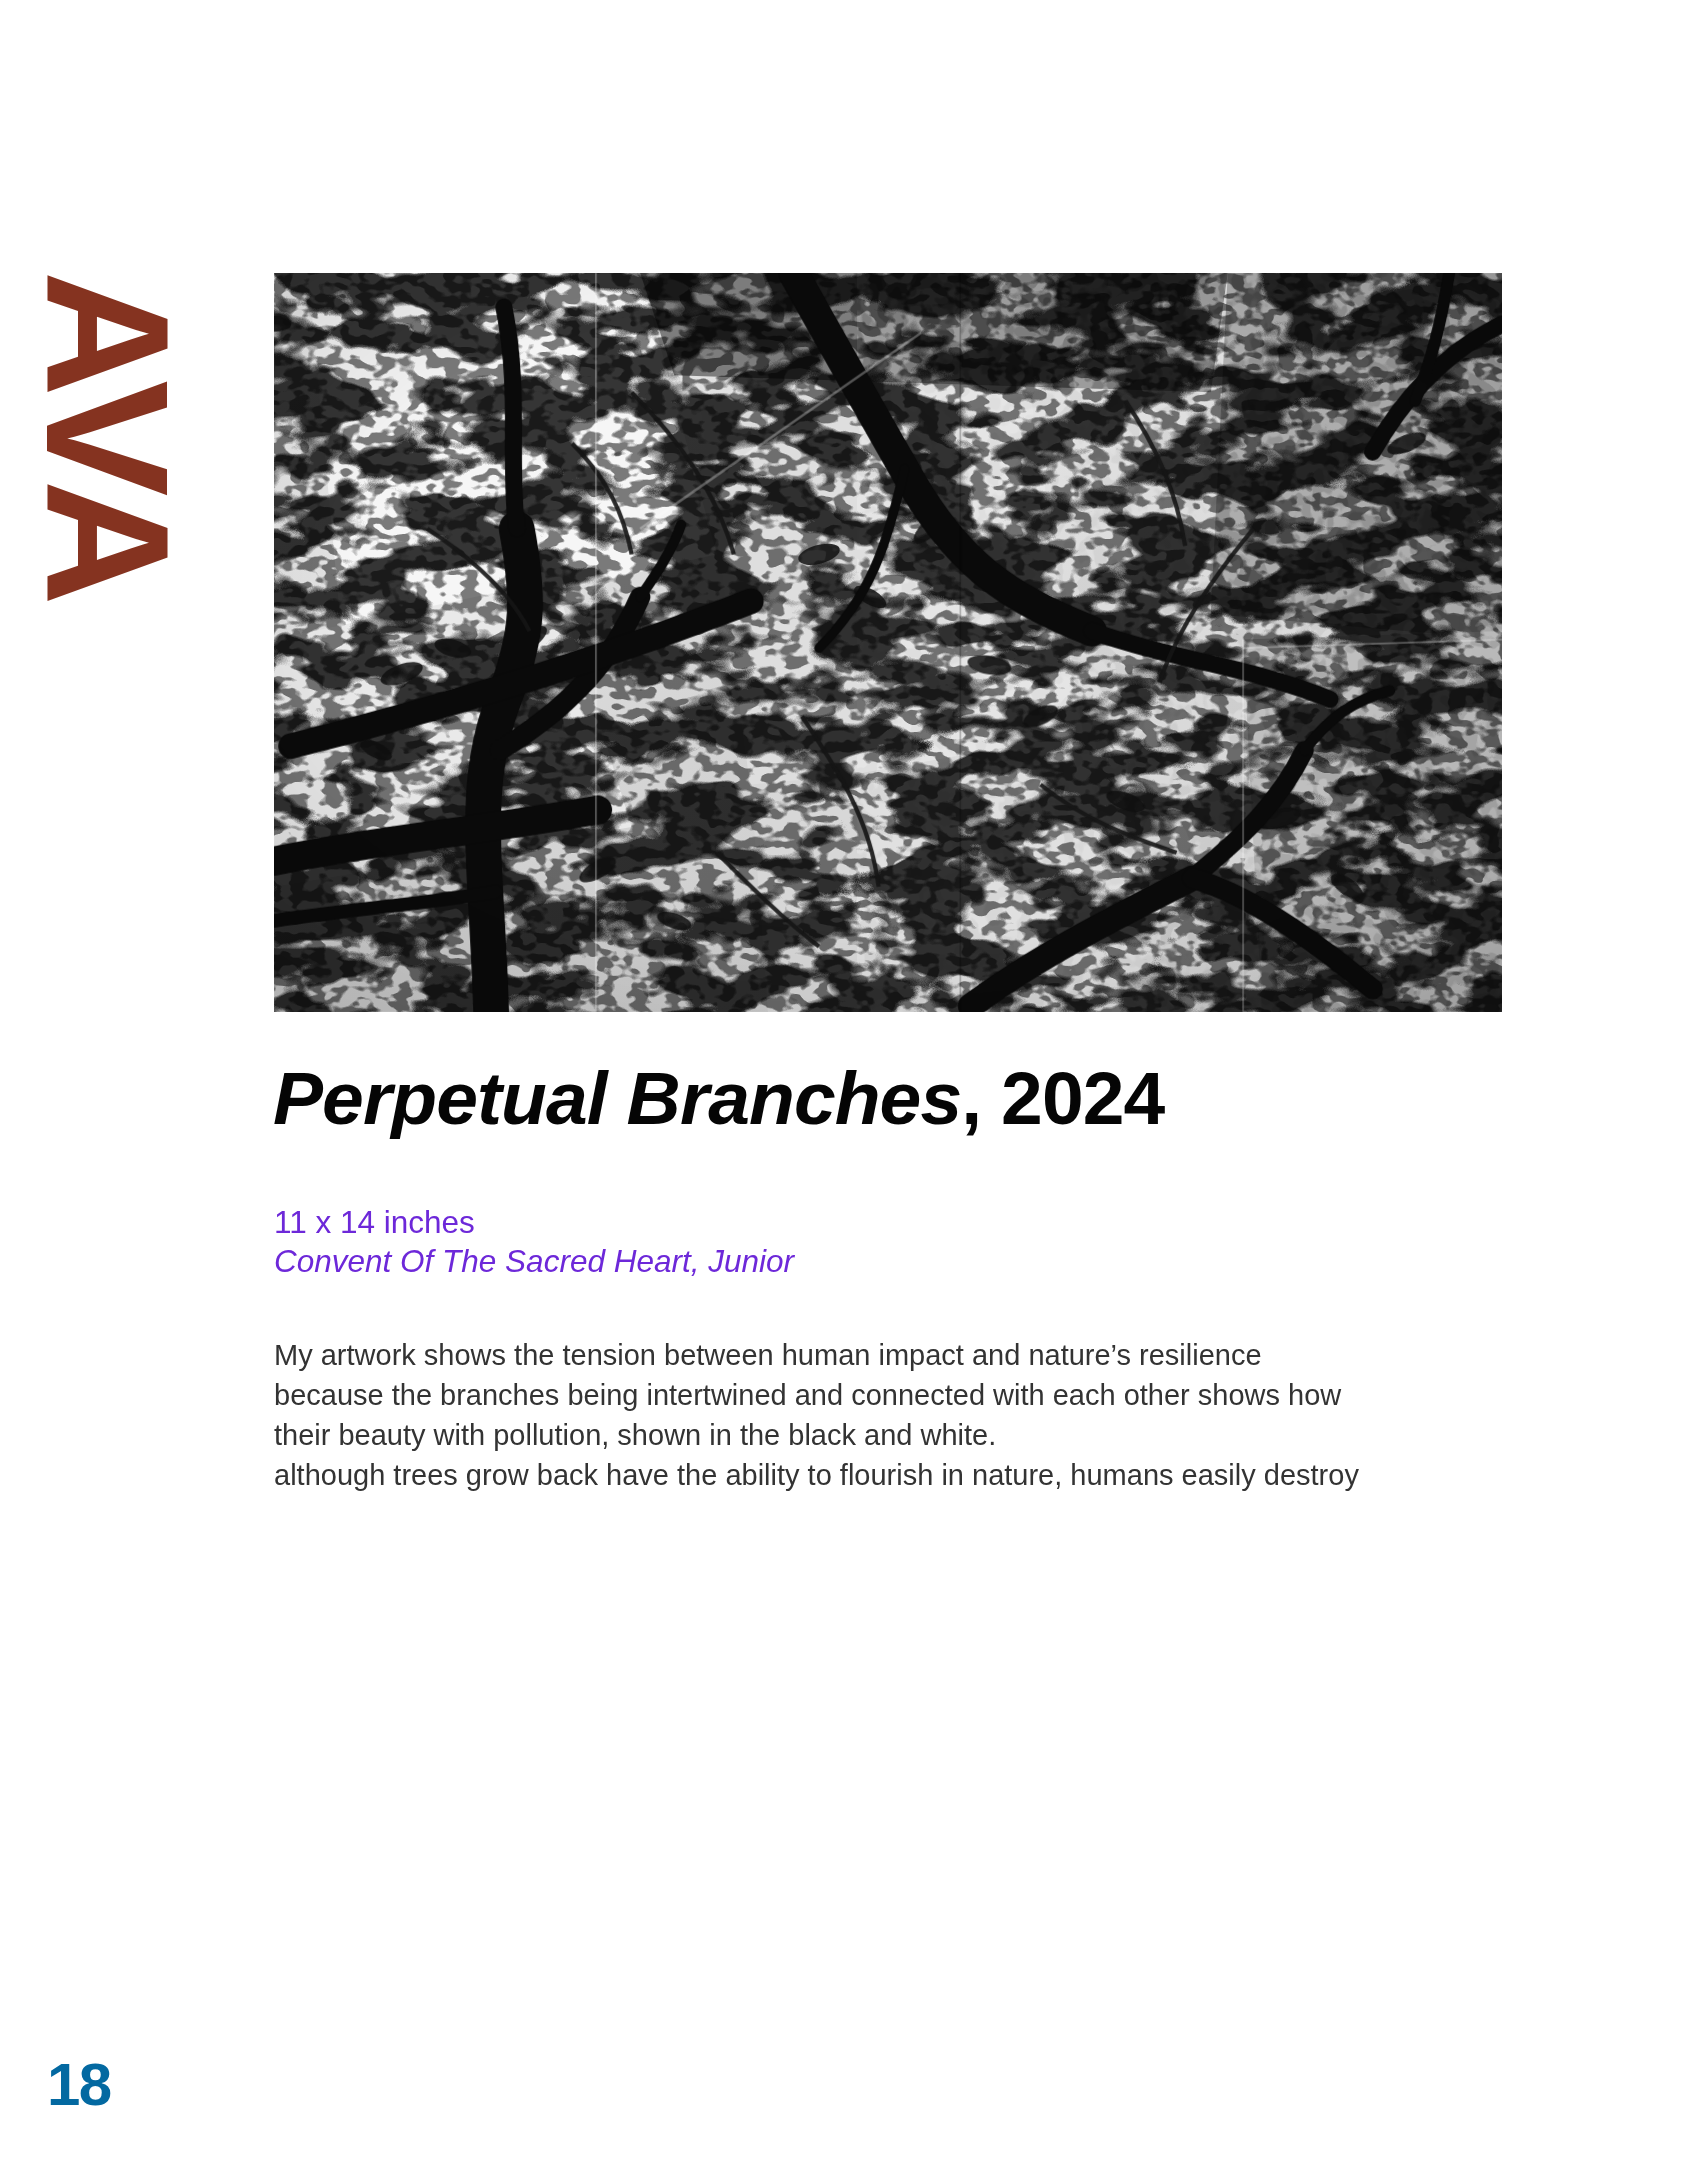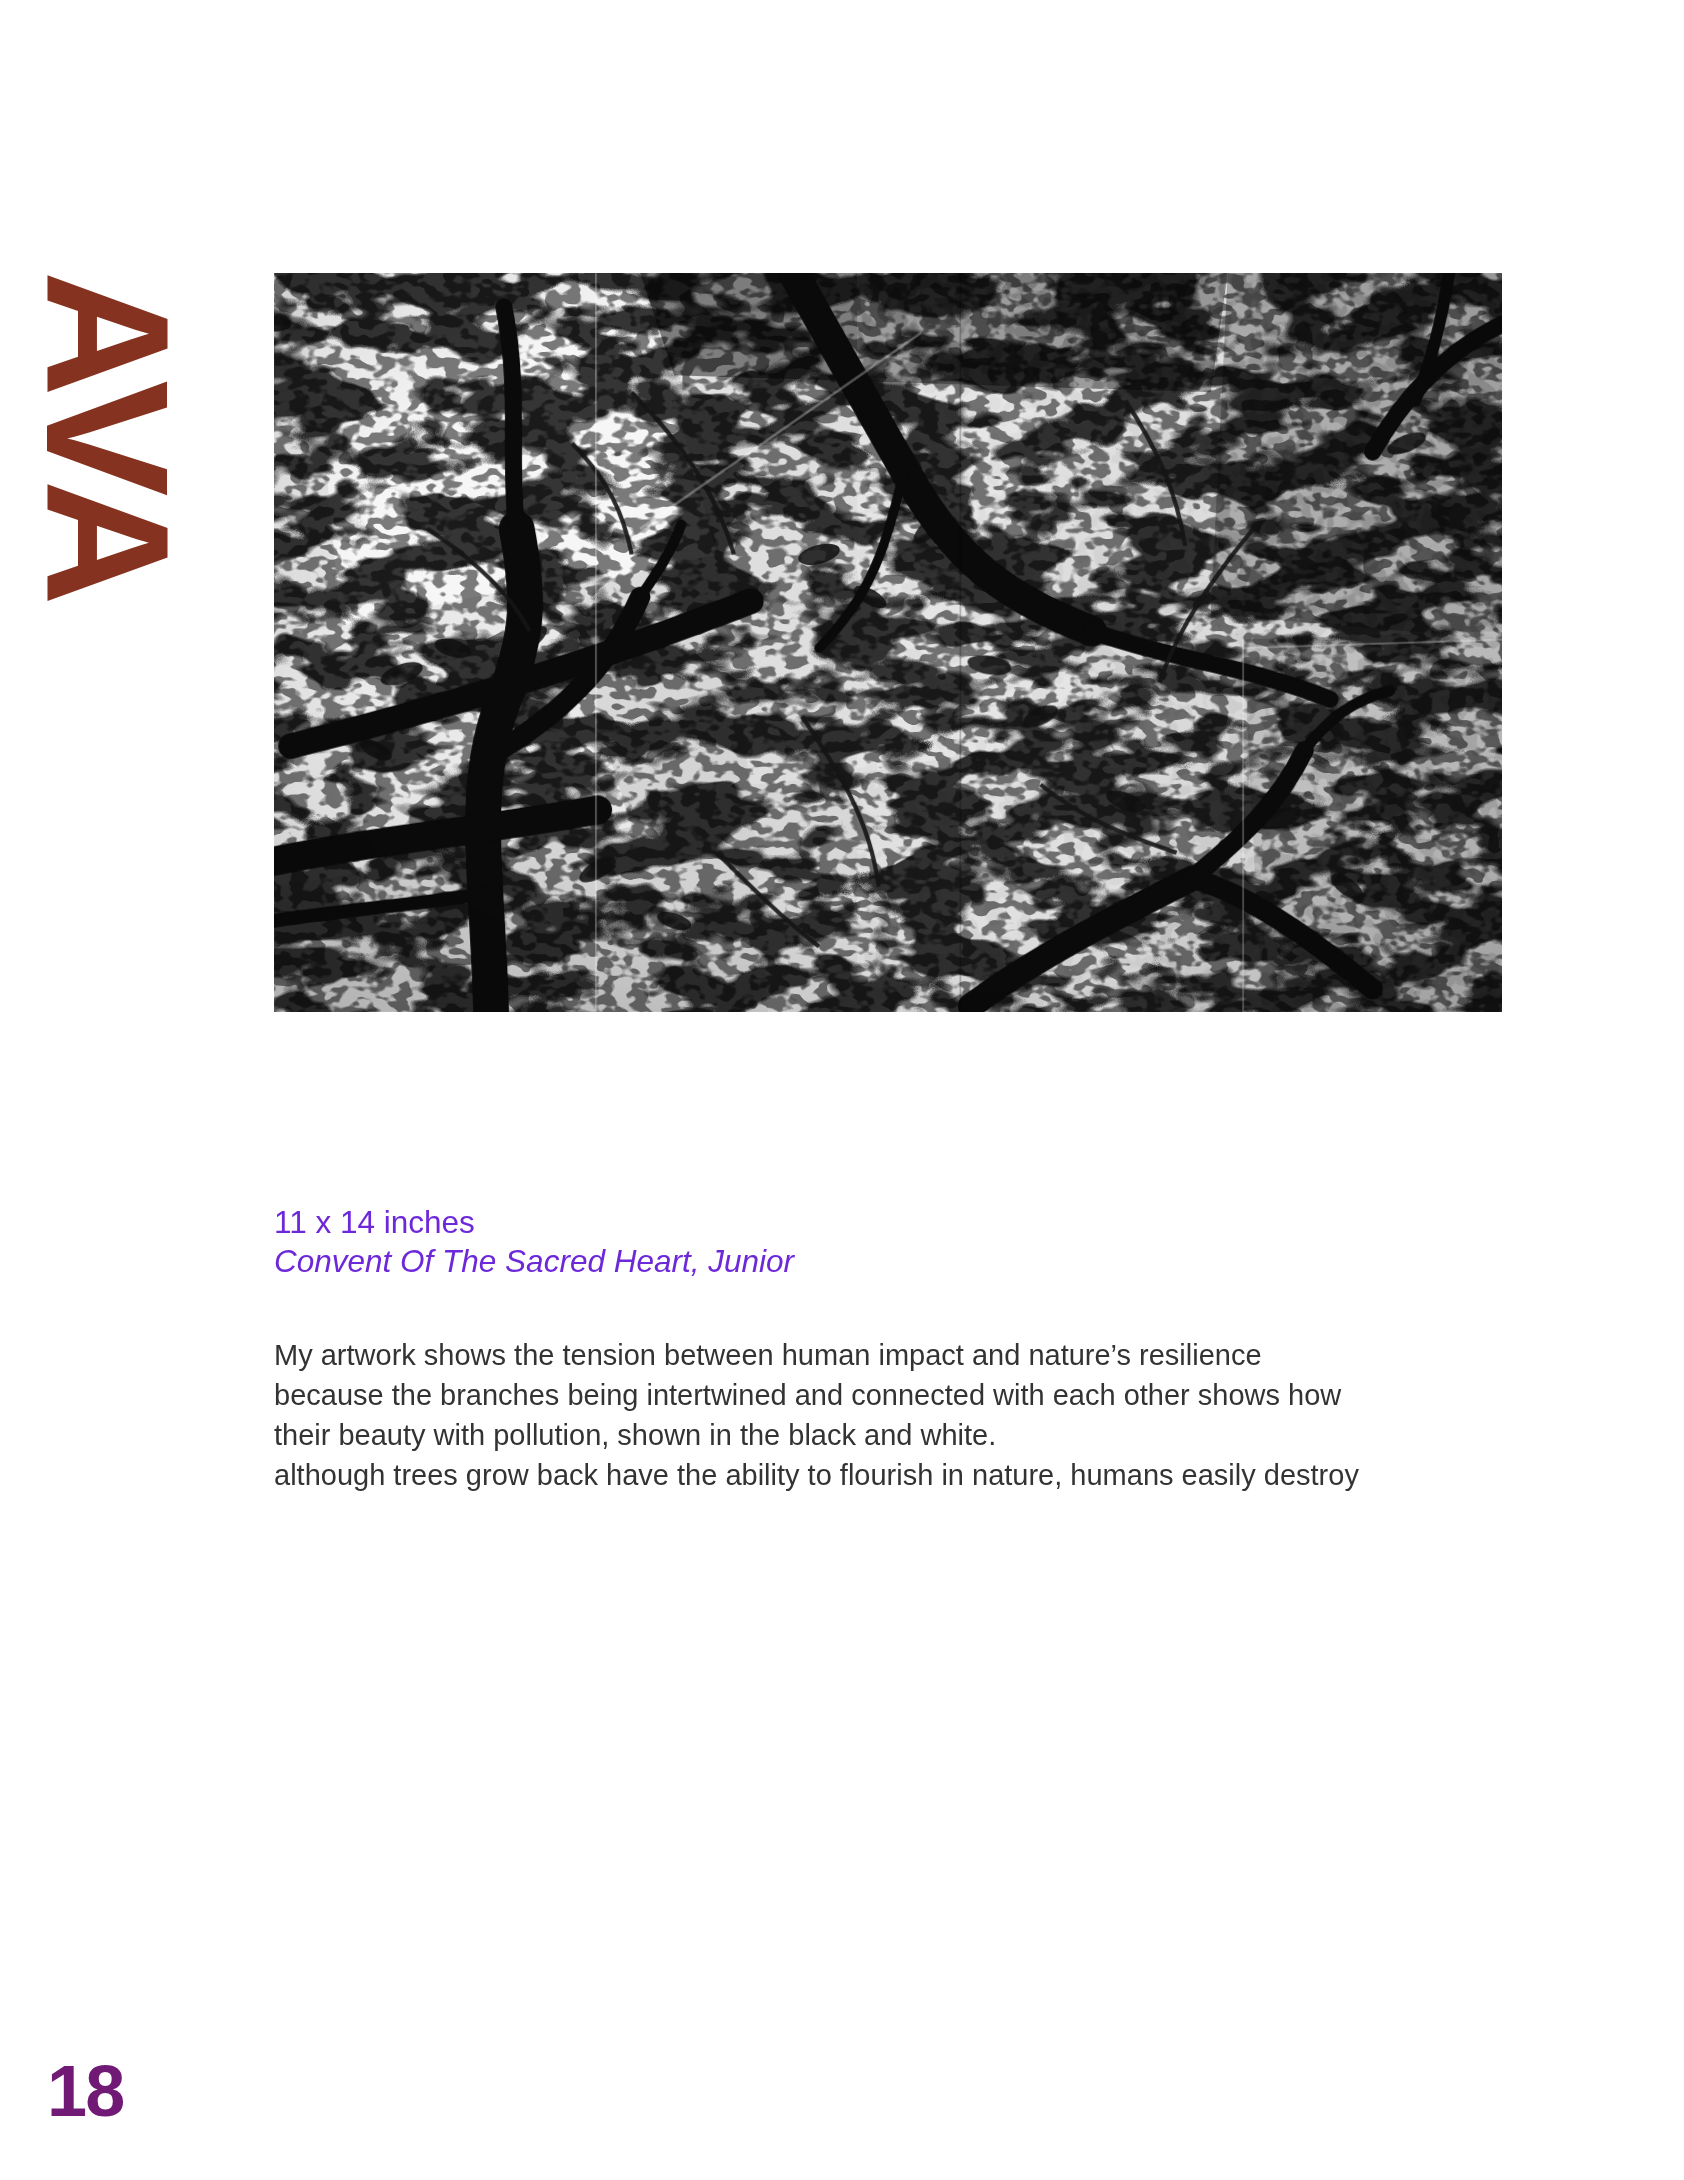--- a/index.html
+++ b/index.html
@@ -37,22 +37,22 @@
     font-size:31.5px; line-height:39px; color:#6d28d9;margin-top:28px;
   }
   .details .school{ font-style:italic; }
   .statement{
     position:absolute; left:274px; top:1335px;
     font-size:29px; line-height:40px; font-weight:400; color:#333333;
   }
   .statement div{ white-space:nowrap; }
   .pagenum{
     position:absolute; left:47px; top:2055px;
-    font-size:72px; line-height:1; font-weight:900; letter-spacing:-1.7px;
-    color:#701a75;
+    font-size:60px; line-height:1; font-weight:900; letter-spacing:-1.7px;
+    color:#0369a1;
     text-align:right;
   }
 </style>
 </head>
 <body>
 
 <div class="page">
 
 
   <div class="firstname">AVA</div>
@@ -154,20 +154,21 @@
         <line x1="806" y1="0" x2="806" y2="867" stroke="#000000" stroke-opacity="0.25" stroke-width="2"></line>
         <line x1="1138" y1="430" x2="1138" y2="867" stroke="#ffffff" stroke-opacity="0.3" stroke-width="2"></line>
         <line x1="1138" y1="440" x2="1442" y2="430" stroke="#ffffff" stroke-opacity="0.3" stroke-width="2"></line>
         <line x1="430" y1="300" x2="760" y2="70" stroke="#ffffff" stroke-opacity="0.3" stroke-width="3"></line>
       </g>
 
       <rect width="1442" height="867" fill="url(#vig)"></rect>
     </svg>
   </figure>
 
+  <h1 class="title"><span class="t-main">Perpetual Branches</span><span class="t-year">, 2024</span></h1>
 
   <div class="details">
     <div>11 x 14 inches</div>
     <div class="school">Convent Of The Sacred Heart, Junior</div>
   </div>
 
   <div class="statement">
     <div>My artwork shows the tension between human impact and nature’s resilience</div>
     <div>because the branches being intertwined and connected with each other shows how</div>
     <div>their beauty with pollution, shown in the black and white.</div>

